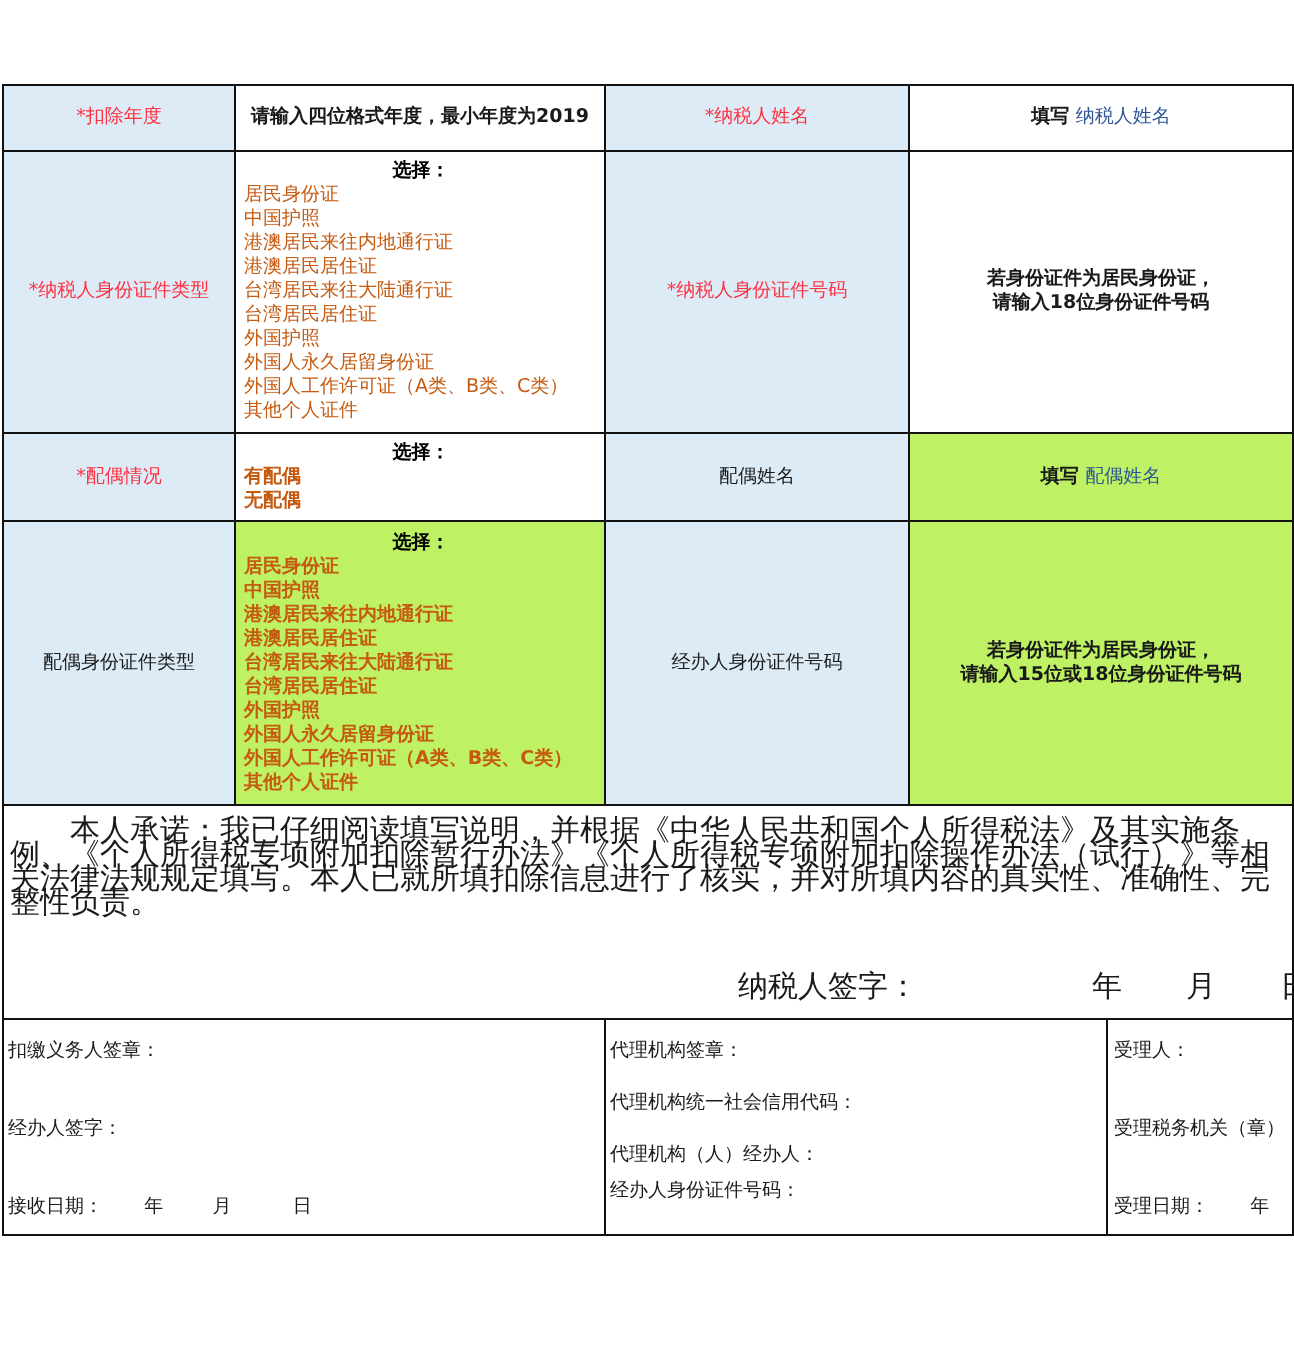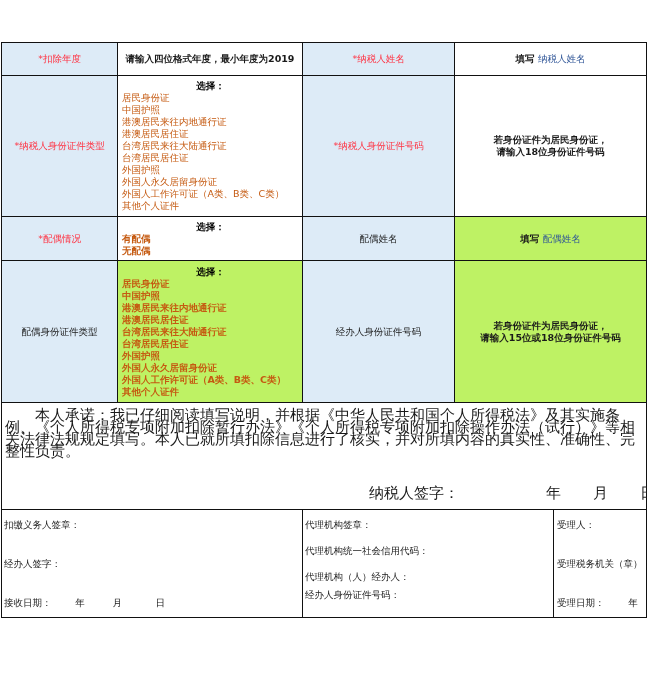--- a/index.html
+++ b/index.html
@@ -15,21 +15,21 @@
   .bold { font-weight:bold; }
   .opts { text-align:left !important; padding-left:4px !important; }
   .opts .head { color:#000; font-weight:bold;text-align:center; }
   .opts .opt { color:#c55a11; }
   .opts.strong .opt { font-weight:bold; }
   .leftlbl { text-align:left !important; }
   .decl { text-align:left !important; vertical-align:top !important; font-family:"DejaVu Serif", "Liberation Serif", serif; font-size:15px; line-height:14px; padding:6px 3px 0 3px !important; position:relative; }
   .decl .text { text-indent:2em; }
   .decl .sign { position:absolute; left:0; right:0; top:84px; height:14px; }
   .decl .sign span { position:absolute;padding-left:28px; }
-  .sigbox { text-align:right; vertical-align:top !important; font-family:Liberation Mono, monospace; font-size:9.5px; position:relative; padding:0 !important; }
+  .sigbox { text-align:right; vertical-align:top !important; font-family:Liberation Sans, sans-serif; font-size:9.5px; position:relative; padding:0 !important; }
   .sigbox .line { position:absolute; left:2px; white-space:nowrap; }
   .sigbox .line span { display:inline-block; }
 </style>
 </head>
 <body>
 
 <div class="sheet">
 <table class="form">
   <colgroup>
     <col style="width:116px">

